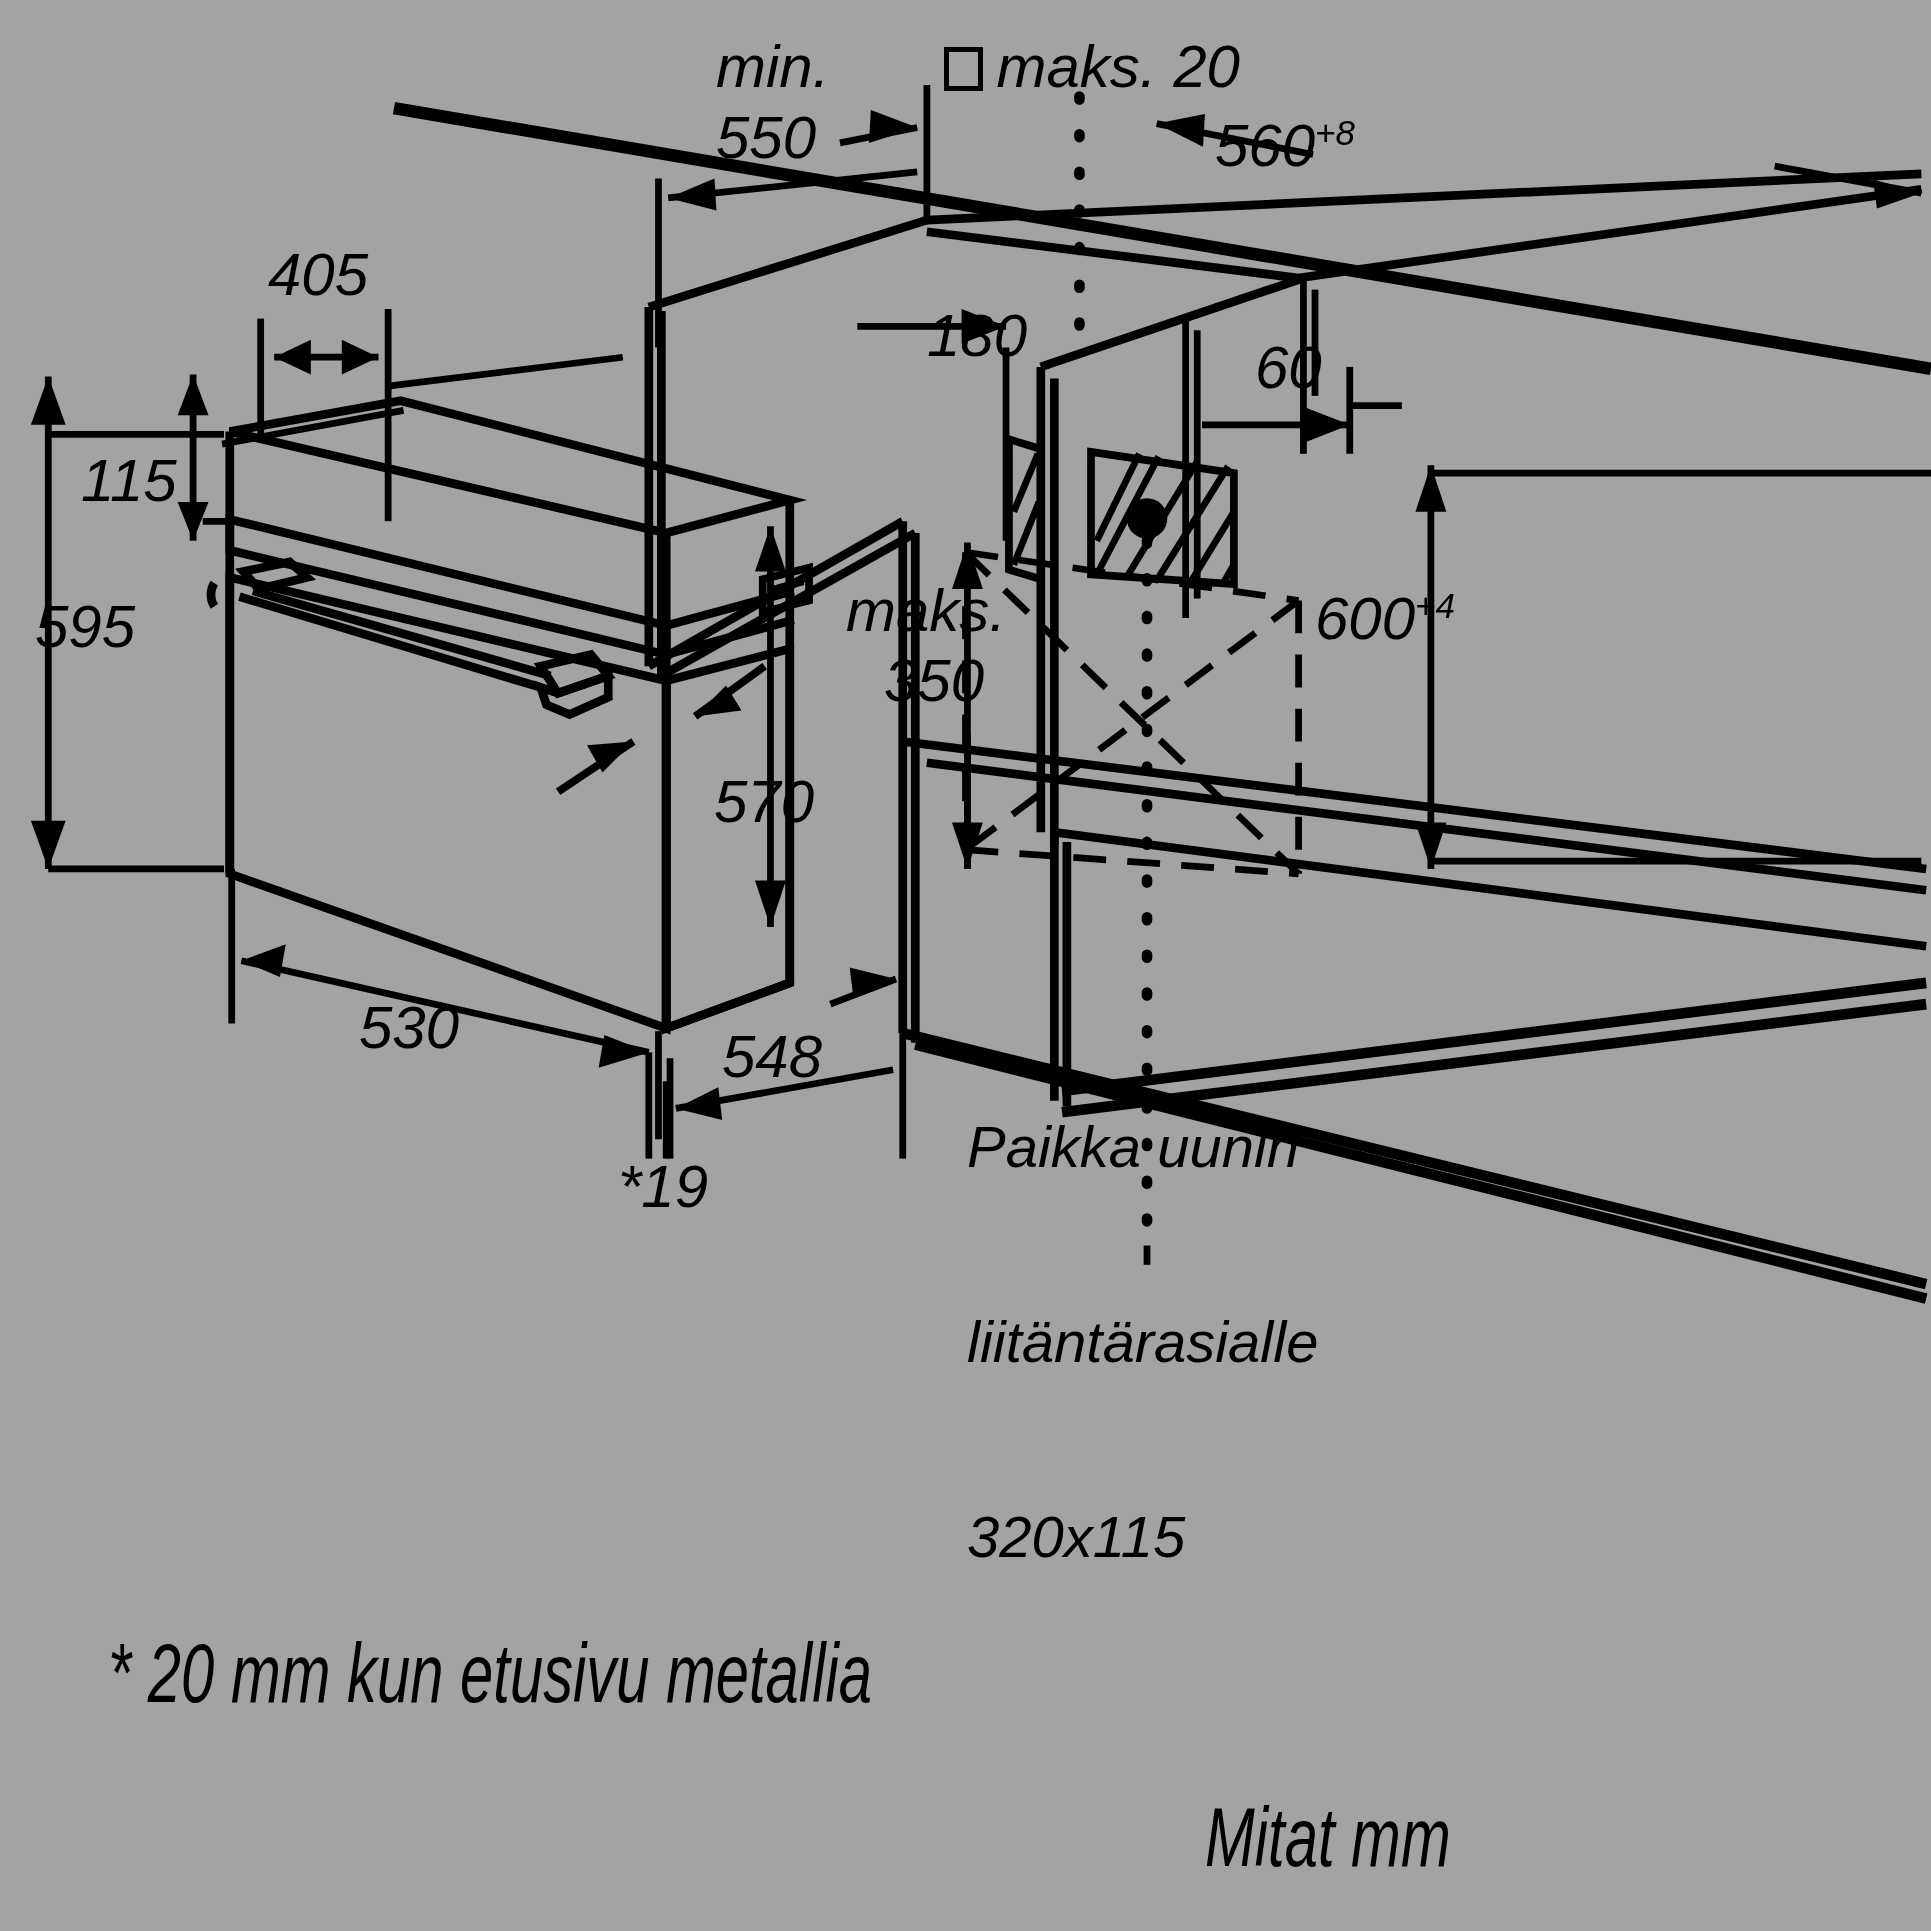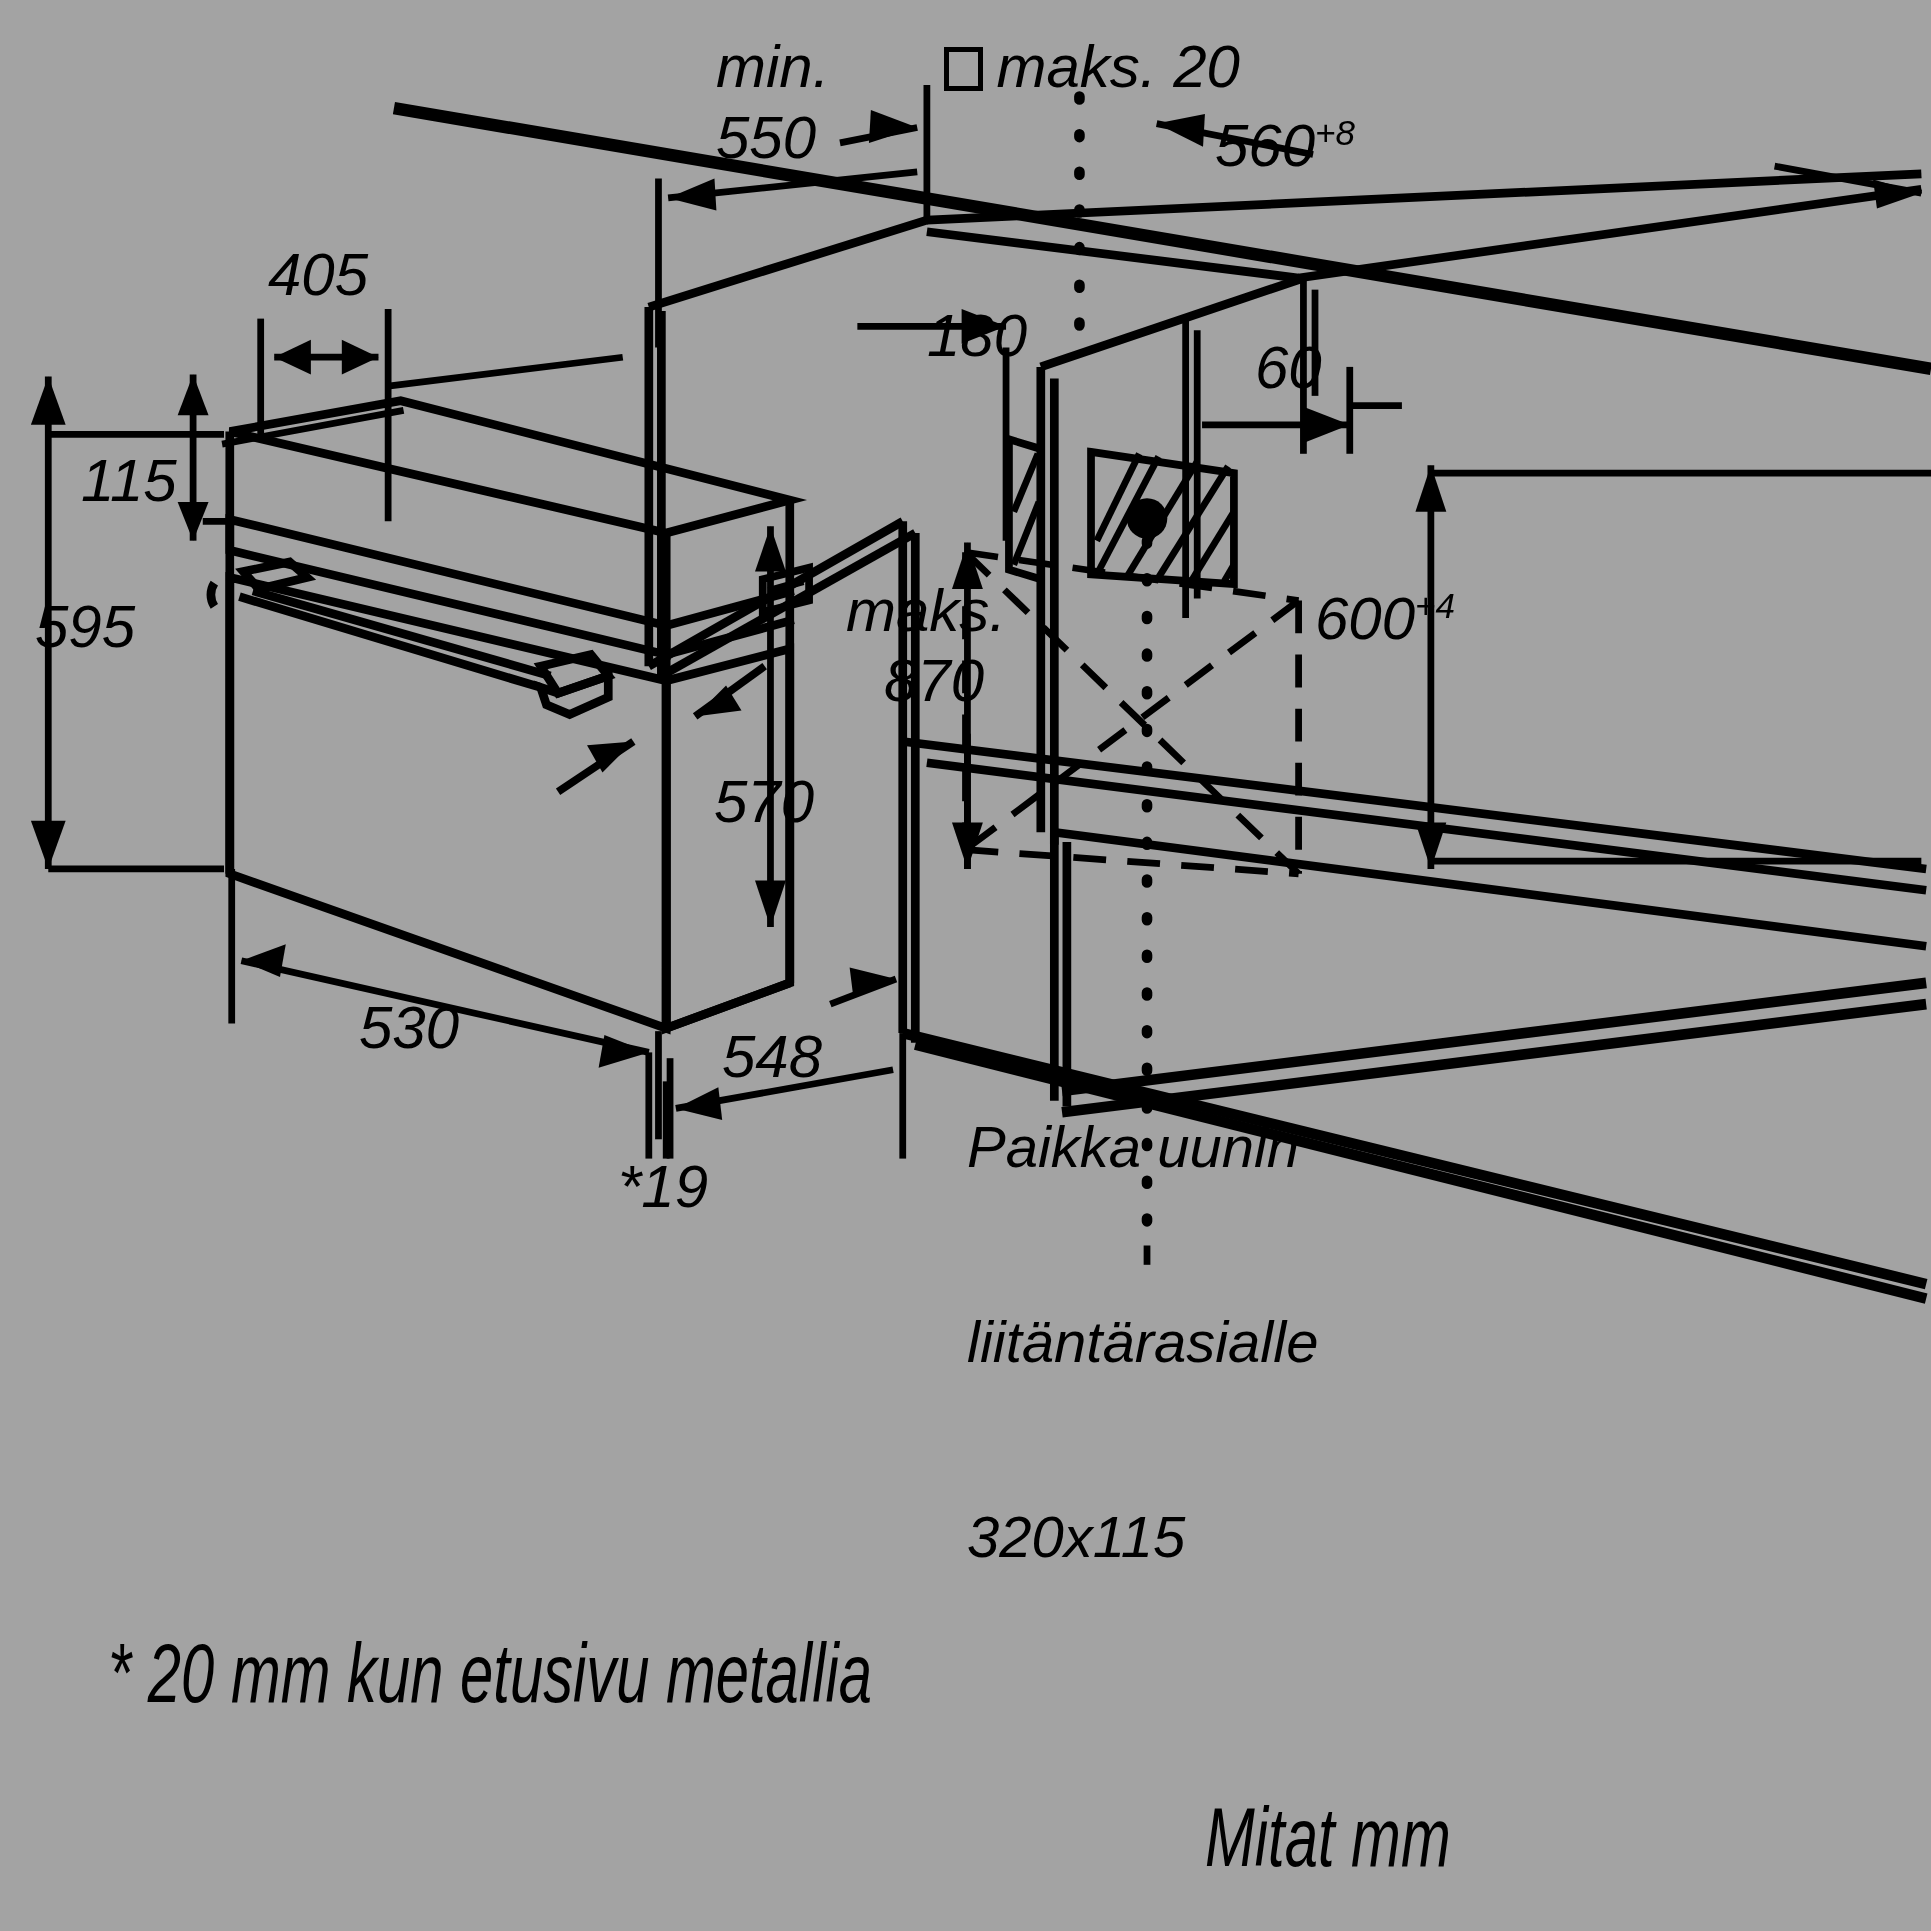--- a/index.html
+++ b/index.html
@@ -333,21 +333,21 @@
 
   <div class="lbl dim" style="left:35px; top:595px;">595</div>
 
   <div class="lbl dim" style="left:927px; top:268px;margin-top:36px;">180</div>
 
   <div class="lbl dim" style="left:1255px; top:336px;">60</div>
 
   <div class="lbl dim" style="left:1315px; top:587px;"><span>600</span><span class="sup">+4</span></div>
 
   <div class="lbl dim" style="left:846px; top:579px;">maks.</div>
-  <div class="lbl dim" style="left:884px; top:649px;">870</div>
+  <div class="lbl dim" style="left:884px; top:649px;">350</div>
 
   <div class="lbl dim" style="left:714px; top:770px;">570</div>
 
 
   <div class="lbl dim" style="left:359px; top:996px;">530</div>
 
   <div class="lbl dim" style="left:722px; top:1025px;">548</div>
 
   <div class="lbl dim" style="left:618px; top:1155px;">*19</div>
 

